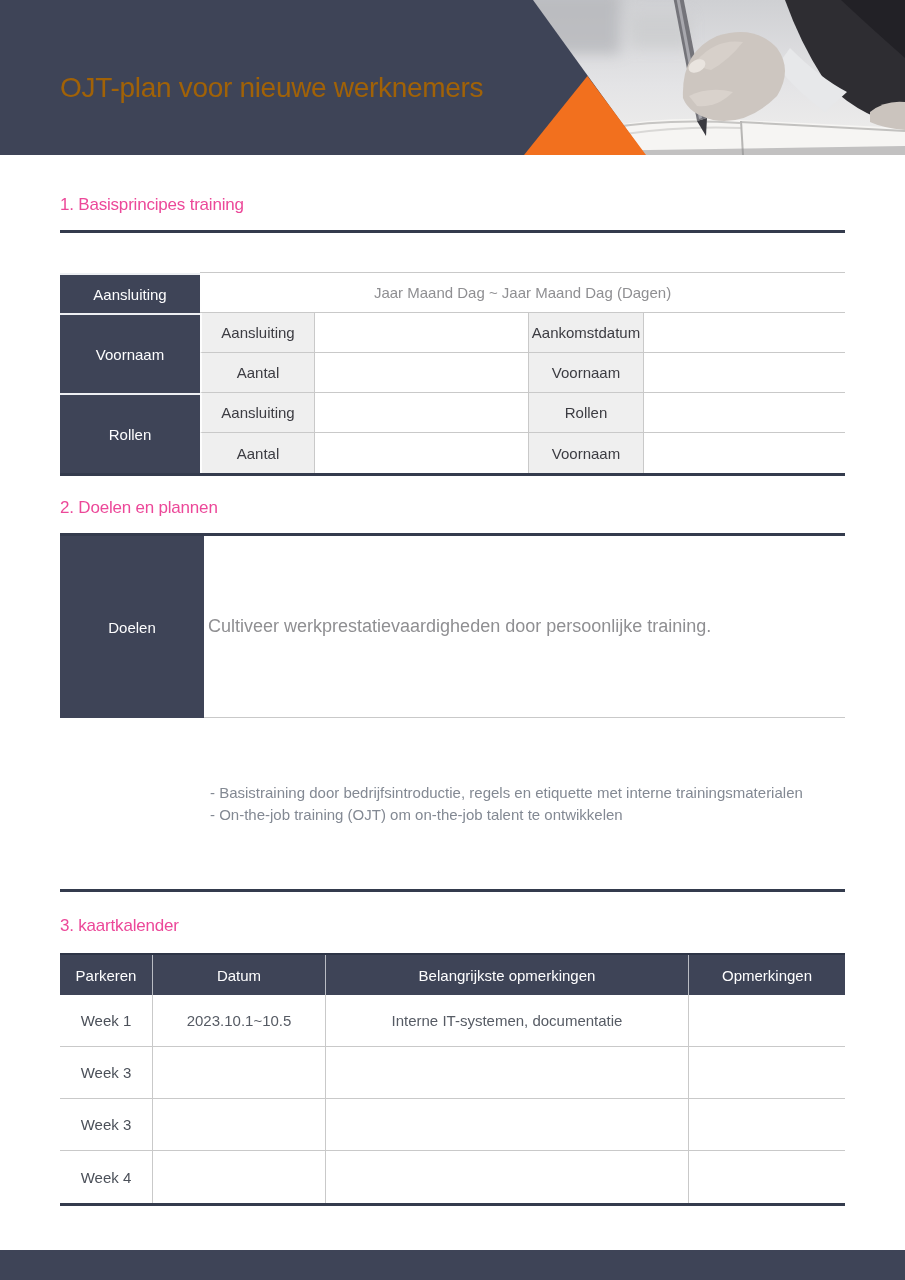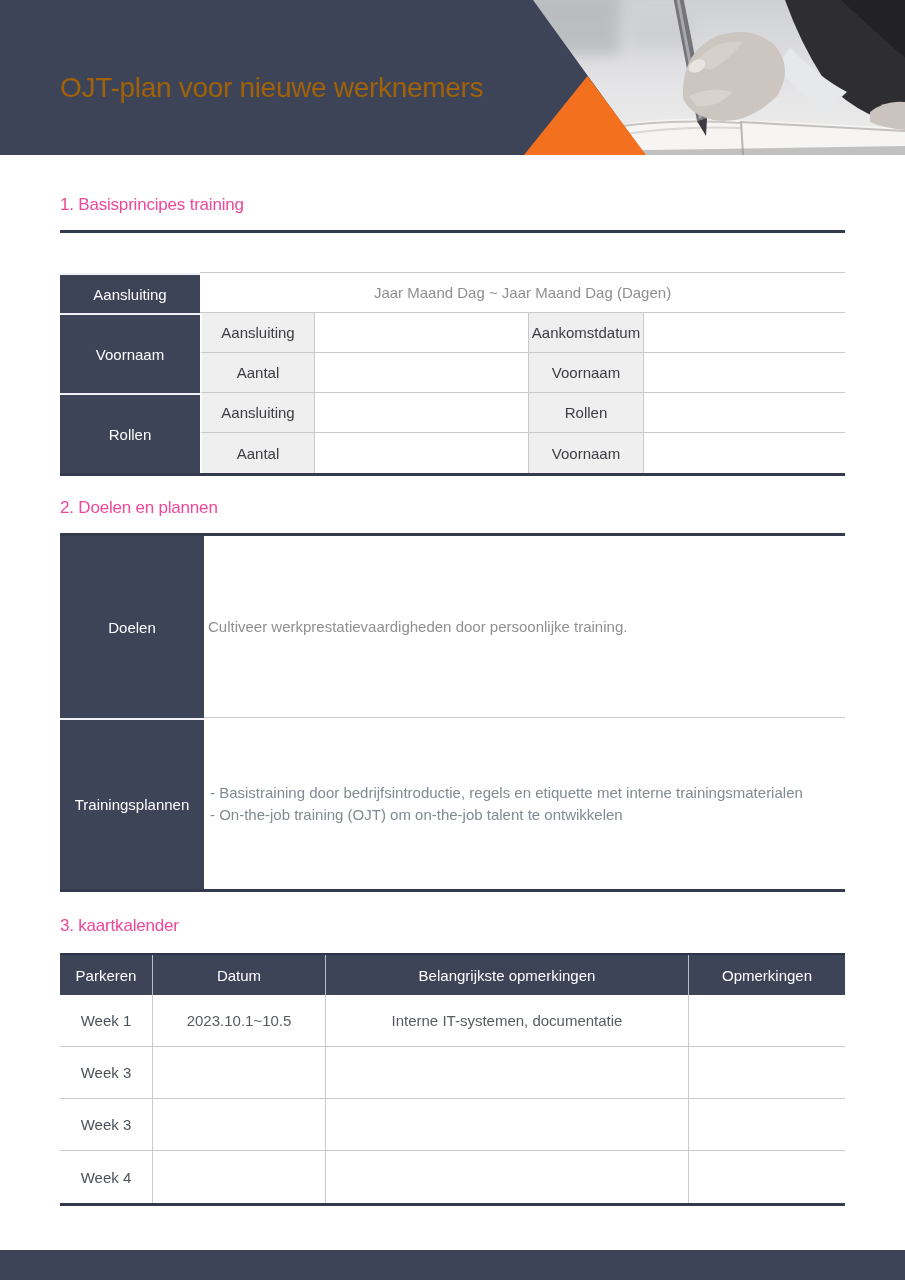--- a/index.html
+++ b/index.html
@@ -40,21 +40,21 @@
 
   
   .t1 { top:230px; grid-template-columns:140px 114px 214px 115px 202px; grid-auto-rows:40px;
         border-top:3px solid var(--tborder,#343B4D); border-bottom:3px solid var(--tborder,#343B4D); }
   .t1 .placeholder { color:var(--ph,#8F8F92); }
 
   
   .t2 { top:533px; grid-template-columns:144px 641px; grid-template-rows:182px 171px;
         border-top:3px solid var(--tborder,#343B4D); border-bottom:3px solid var(--tborder,#343B4D); }
   .t2-doelen-val { display:flex; align-items:center; padding-left:4px; color:var(--ph,#8F8F92);
-                   font-size:15px; }
+                   font-size:18px; }
   .t2-plan-val { display:flex; flex-direction:column; justify-content:center; padding-left:6px;
                  color:#838993; font-size:15px; line-height:22px; }
 
   
   .t3 { top:953px; grid-template-columns:92px 173px 363px 157px;
         grid-template-rows:40px repeat(4,52px);
         border-top:2px solid #2E3547; border-bottom:3px solid var(--tborder,#343B4D); }
   .hcell { background:var(--banner,#3E4457); color:#fdfdfe; display:flex; align-items:center;
            justify-content:center; font-size:15px; }
   .hsep  { border-left:1px solid #b9bcc3; }
@@ -148,21 +148,20 @@
     <div class="sub lB1" style="grid-area:6/4/7/5">Voornaam</div>
     <div class="vcell lB1" style="grid-area:6/5/7/6"></div>
   </div>
 
   <h2 class="sec" style="top:498px">2. Doelen en plannen</h2>
 
   <div class="grid t2">
     <div class="dcell" style="grid-area:1/1/2/2">Doelen</div>
     <div class="vcell bB t2-doelen-val" style="grid-area:1/2/2/3">Cultiveer werkprestatievaardigheden door persoonlijke training.</div>
 
-    <div class="dcell dsep" style="grid-area:2/1/3/2">Trainingsplannen</div>
     <div class="vcell t2-plan-val" style="grid-area:2/2/3/3">
       <div>- Basistraining door bedrijfsintroductie, regels en etiquette met interne trainingsmaterialen</div>
       <div>- On-the-job training (OJT) om on-the-job talent te ontwikkelen</div>
     </div>
   </div>
 
   <h2 class="sec" style="top:916px">3. kaartkalender</h2>
 
   <div class="grid t3">
     <div class="hcell" style="grid-area:1/1/2/2">Parkeren</div>

